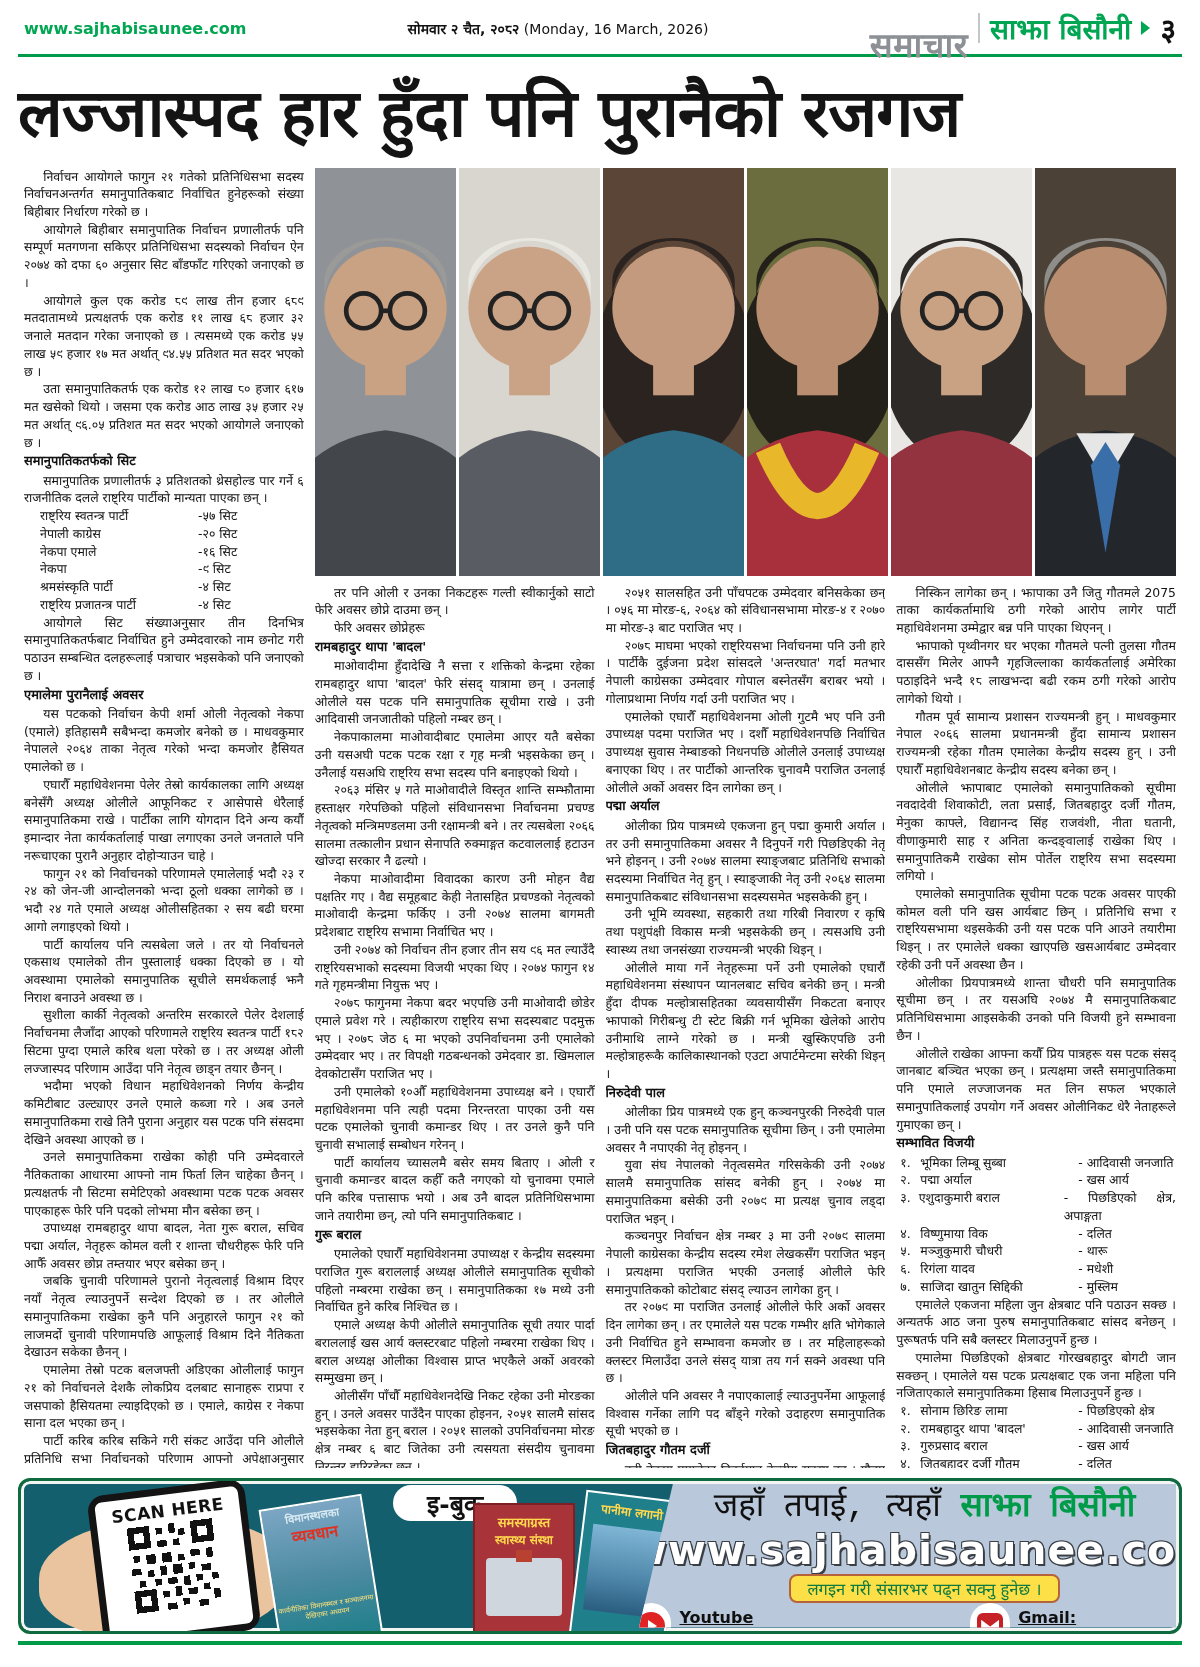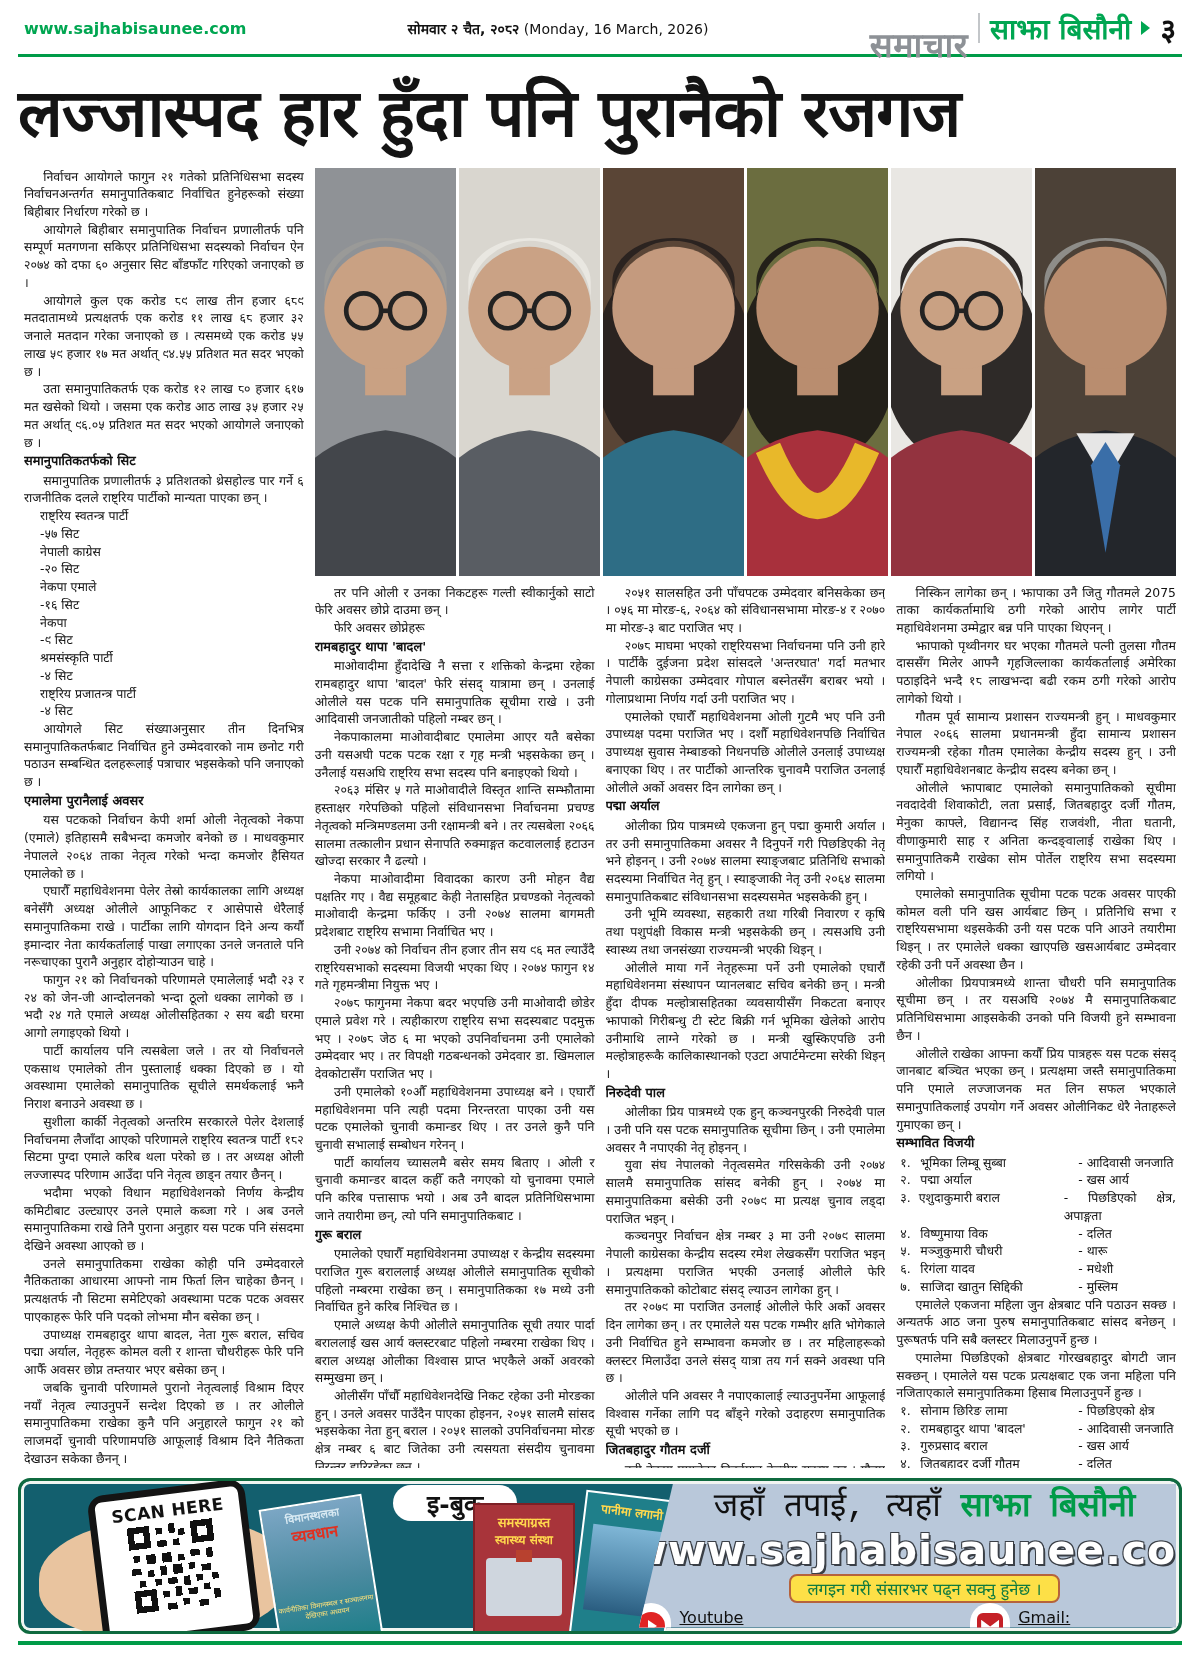--- a/index.html
+++ b/index.html
@@ -25,21 +25,21 @@
   
   .content{margin:6px 24px 0;display:grid;grid-template-columns:repeat(4,1fr);column-gap:11px;grid-template-rows:416px 1fr;height:1300px;overflow:hidden;}
   .col{overflow:hidden;font-size:12.4px;line-height:1.43;text-align:justify;}
   .col1{grid-column:1;grid-row:1/3;}
   .photo-strip{grid-column:2/5;grid-row:1;display:flex;gap:3px;padding-bottom:8px;}
   .photo{flex:1;overflow:hidden;}
   .photo svg{width:100%;height:100%;display:block;}
   .tcol{grid-row:2;}
   p.body{margin:0;text-indent:1.55em;}
   h3.sec{font-size:12.9px;margin:1px 0;font-weight:bold;text-align:left;}
-  .seatrow{display:flex;padding-left:16px;flex-direction:column;}
+  .seatrow{display:flex;padding-left:16px;}
   .seatrow .party{width:158px;}
   .clrow{display:flex;padding-left:4px;}
   .clrow .num{width:20px;}
   .clrow .nm{width:158px;}
 
   
   .banner{margin:10px 18px 0;height:150px;background:#135f6e;border-radius:12px;border:3px solid #0f6a3f;box-shadow:inset 0 0 0 3px #f2f5f2;position:relative;overflow:hidden;}
   .hand{position:absolute;left:18px;top:38px;width:250px;height:120px;background:#e9c49f;border-radius:50% 40% 50% 40%;}
   .phone{position:absolute;left:74px;top:6px;width:158px;height:152px;background:#141414;border-radius:16px;transform:rotate(-7deg);padding:7px;box-sizing:border-box;}
   .screen{background:#fff;width:100%;height:100%;border-radius:7px;display:flex;flex-direction:column;align-items:center;justify-content:flex-start;padding-top:6px;box-sizing:border-box;}
@@ -64,21 +64,21 @@
   .rp-line1 .green{color:#009b48;font-weight:bold;}
   .rp-url{font-size:41px;font-weight:bold;color:#fff;letter-spacing:1px;white-space:nowrap;text-shadow:2px 2px 0 #3a3f46,-1px -1px 0 #3a3f46,1px -1px 0 #3a3f46,-1px 1px 0 #3a3f46;}
   .rp-pill{background:#fde047;border:2px solid #b5633c;border-radius:8px;color:#0f7a3f;font-size:16.5px;padding:1px 16px;white-space:nowrap;}
   .rp-contacts{display:flex;gap:34px;align-items:center;}
   .contact{display:flex;gap:8px;align-items:center;}
   .cicon{width:40px;height:46px;background:#fff;border-radius:20px;display:flex;align-items:center;justify-content:center;}
   .yt-badge{width:28px;height:28px;border-radius:50%;background:#e02424;position:relative;}
   .yt-badge:after{content:"";position:absolute;left:11px;top:8px;border-left:9px solid #fff;border-top:6px solid transparent;border-bottom:6px solid transparent;}
   .gm-badge{width:26px;height:26px;border-radius:6px;background:#c52127;position:relative;}
   .gm-badge:after{content:"";position:absolute;left:4px;top:7px;width:18px;height:12px;background:#fff;clip-path:polygon(0 0,50% 55%,100% 0,100% 100%,0 100%);}
-  .clabel{font-weight:normal;font-size:16px;text-decoration:underline;color:#101010;}
+  .clabel{font-weight:bold;font-size:16px;text-decoration:underline;color:#101010;}
   .cvalue{font-style:italic;font-size:14.5px;color:#101010;}
 
   .bottomrule{height:4px;background:#009b48;margin:7px 18px 0;}
 </style>
 </head>
 <body>
 
 <div class="page">
 
   <div class="topbar">

